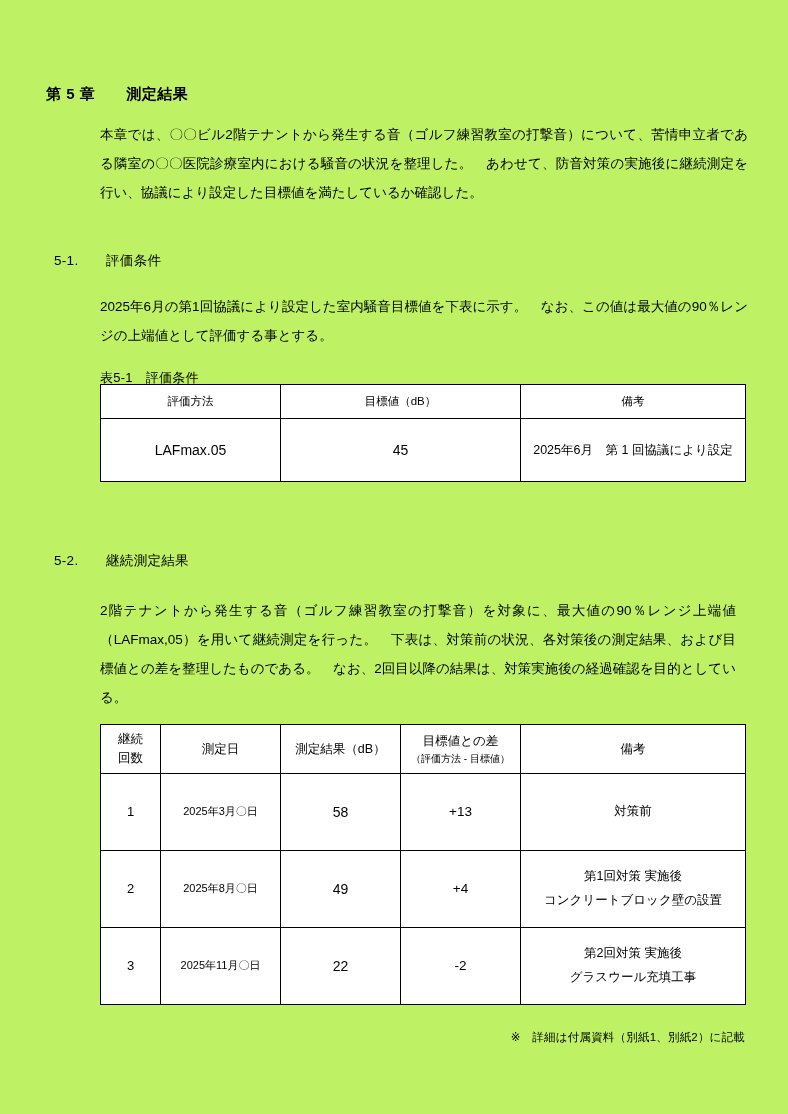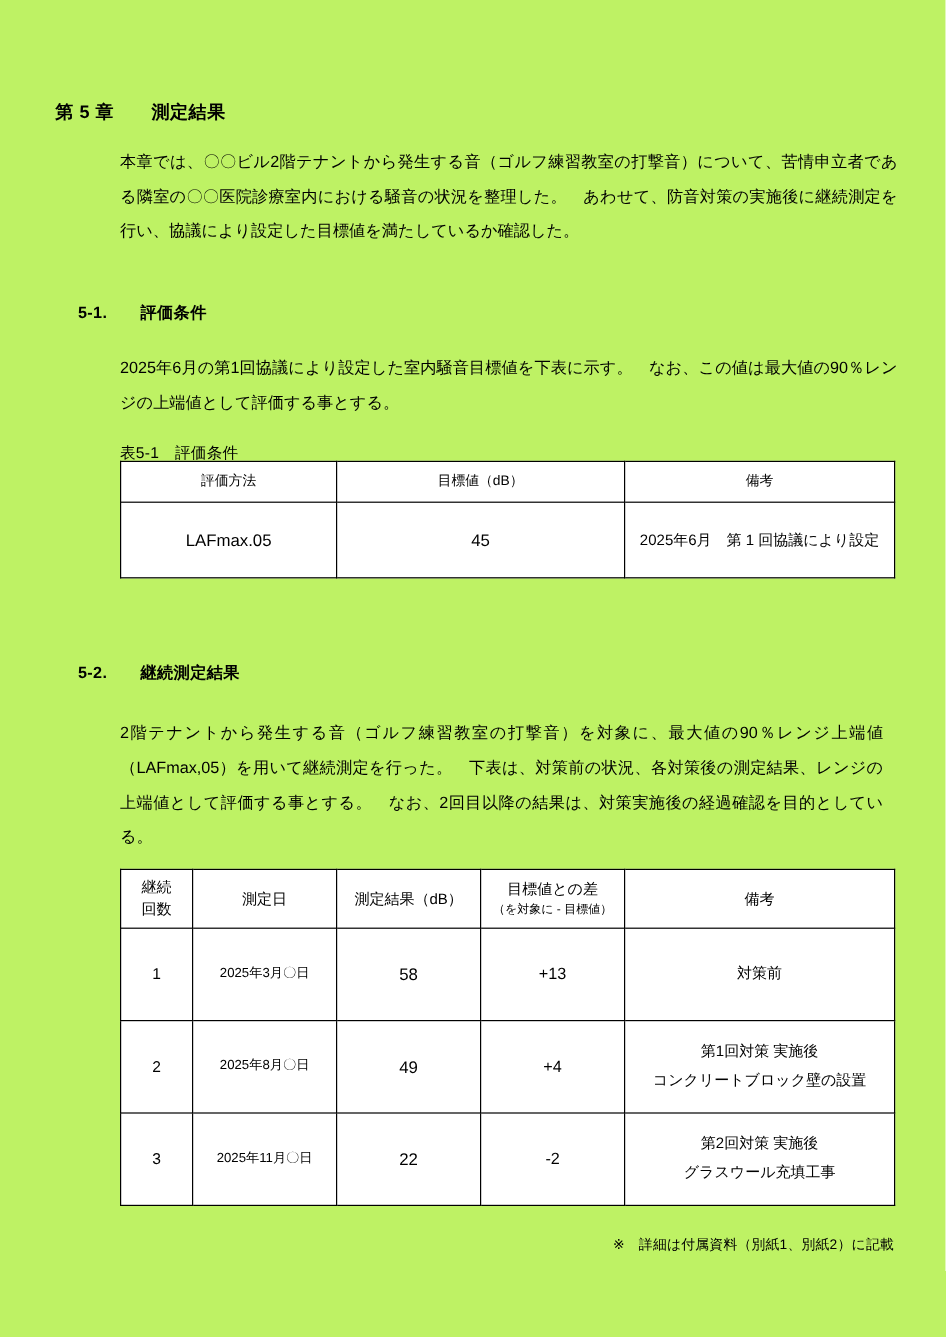--- a/index.html
+++ b/index.html
@@ -45,23 +45,23 @@
   .intro-para {
     left: 100px;
     top: 120px;
     width: 648px;
     text-indent: 0;
   }
 
   
   .section-heading {
     position: absolute;
-    left: 65px;
+    left: 54px;
     font-size: 13.5px;
-    font-weight: bold;
+    font-weight: normal;
     white-space: pre;
     letter-spacing: 0.3px;
   }
   .sec-5-1 { top: 252px; }
   .sec-5-2 { top: 552px; }
 
   .sec1-para {
     left: 100px;
     top: 292px;
     width: 648px;
@@ -184,42 +184,42 @@
       <tr>
         <td>LAFmax.05</td>
         <td>45</td>
         <td class="remark-cell">2025年6月　第 1 回協議により設定</td>
       </tr>
     </tbody>
   </table>
 
   <div class="section-heading sec-5-2">5-2.　　継続測定結果</div>
 
-  <div class="para sec2-para">2階テナントから発生する音（ゴルフ練習教室の打撃音）を対象に、最大値の90％レンジ上端値（LAFmax,05）を用いて継続測定を行った。　下表は、対策前の状況、各対策後の測定結果、レンジの上端値として評価する事とする。　なお、2回目以降の結果は、対策実施後の経過確認を目的としている。</div>
+  <div class="para sec2-para">2階テナントから発生する音（ゴルフ練習教室の打撃音）を対象に、最大値の90％レンジ上端値（LAFmax,05）を用いて継続測定を行った。　下表は、対策前の状況、各対策後の測定結果、および目標値との差を整理したものである。　なお、2回目以降の結果は、対策実施後の経過確認を目的としている。</div>
 
 
   <table class="doc-table" id="table-5-2">
     <colgroup>
       <col class="c1">
         <col class="c2">
         <col class="c3">
         <col class="c4">
         <col class="c5">
     </colgroup>
     <thead>
       <tr>
         <th>
           <span class="hdr-main">継続</span>
           <span class="hdr-main">回数</span>
         </th>
         <th>測定日</th>
         <th>測定結果（dB）</th>
         <th>
           <span class="hdr-main">目標値との差</span>
-          <span class="hdr-sub">（を対象に - 目標値）</span>
+          <span class="hdr-sub">（評価方法 - 目標値）</span>
         </th>
         <th>備考</th>
       </tr>
     </thead>
     <tbody>
       <tr>
         <td class="num-cell">1</td>
         <td class="date-cell">2025年3月〇日</td>
         <td class="val-cell">58</td>
         <td class="diff-cell">+13</td>

